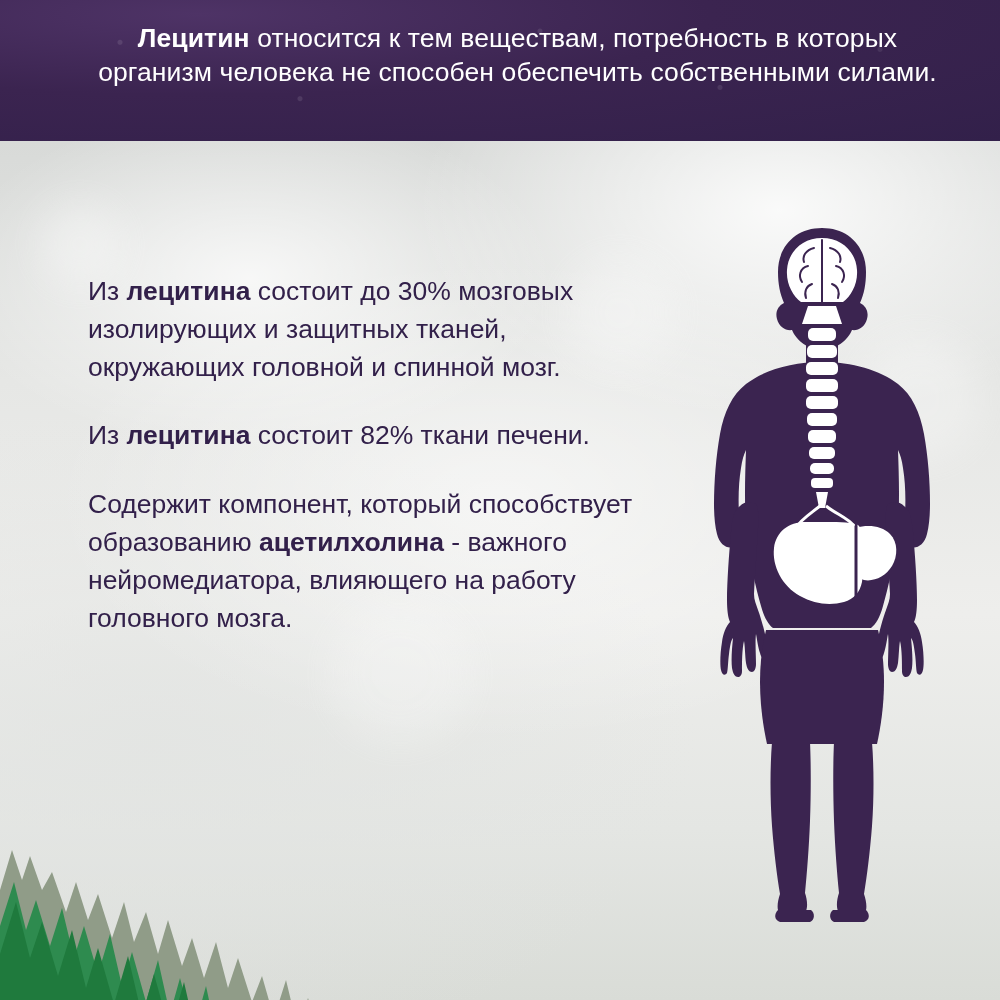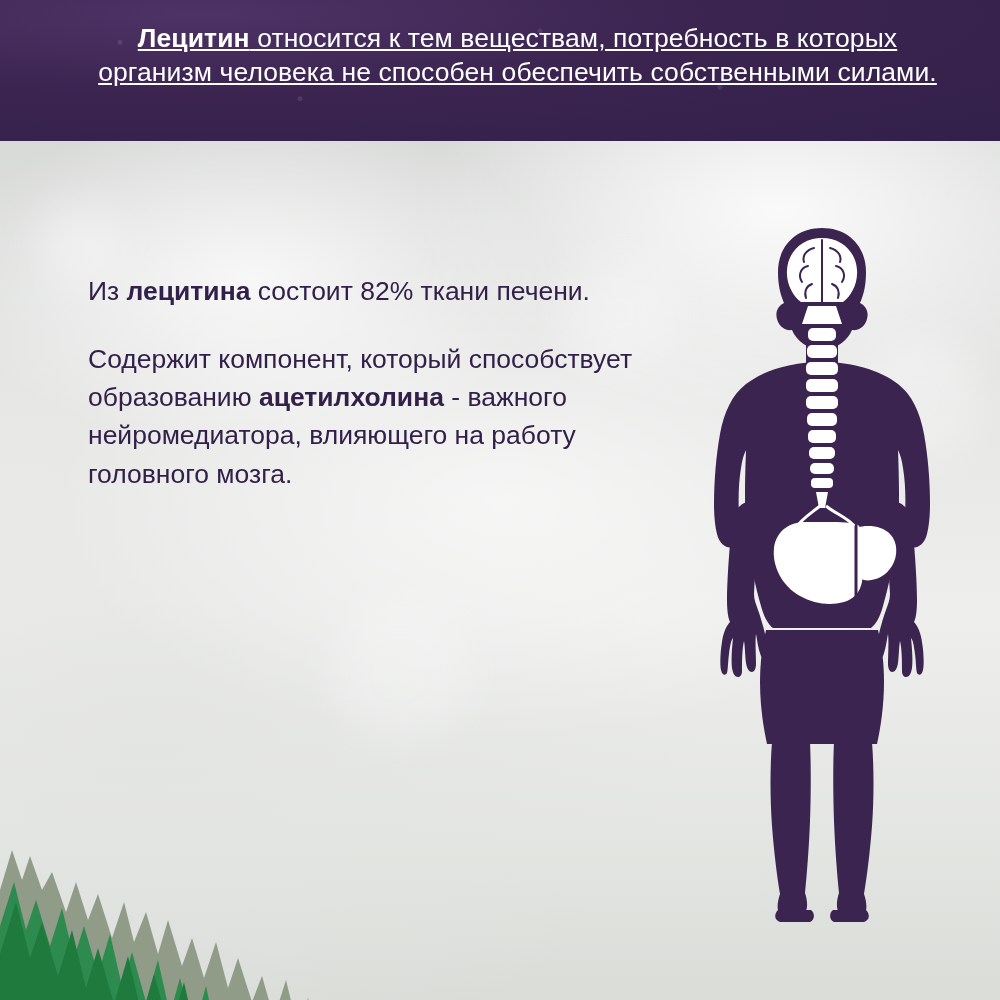--- a/index.html
+++ b/index.html
@@ -28,21 +28,20 @@
     background:
       radial-gradient(circle at 12% 30%, rgba(255,255,255,0.10) 0 2px, transparent 3px),
       radial-gradient(circle at 30% 70%, rgba(255,255,255,0.10) 0 2px, transparent 3px),
       radial-gradient(circle at 54% 22%, rgba(255,255,255,0.09) 0 2px, transparent 3px),
       radial-gradient(circle at 72% 62%, rgba(255,255,255,0.09) 0 2px, transparent 3px),
       radial-gradient(circle at 88% 35%, rgba(255,255,255,0.08) 0 2px, transparent 3px),
       radial-gradient(ellipse at 20% 10%, #4e3366 0%, #3b2450 45%, #32204a 100%);
     box-sizing: border-box;
     padding: 22px 60px 0 95px;
     color: #ffffff;
-    text-decoration: underline;
   }
   .header-text {
     margin: 0;
     text-align: center;
     font-size: 26.5px;
     line-height: 1.28;
     font-weight: normal;
     letter-spacing: 0.1px;
   }
   .header-text b {
@@ -130,20 +129,23 @@
     <p class="header-text">
       <b>Лецитин</b><span> относится к тем веществам, потребность в которых организм человека не способен обеспечить собственными силами.</span>
     </p>
   </div>
 
   <div class="sky">
     <div class="sky-noise"></div>
   </div>
 
   <div class="copy">
+    <p class="para">
+      <span>Из </span><b>лецитина</b><span> состоит до 30%  мозговых изолирующих и защитных тканей, окружающих головной и спинной мозг.</span>
+    </p>
     <p class="para">
       <span>Из </span><b>лецитина</b><span> состоит 82% ткани печени.</span>
     </p>
     <p class="para">
       <span>Содержит компонент, который способствует образованию </span><b>ацетилхолина</b><span> - важного нейромедиатора, влияющего на работу головного мозга.</span>
     </p>
   </div>
 
   <div class="figure">
     <svg viewBox="0 0 348 700" width="348" height="700" xmlns="http://www.w3.org/2000/svg">

